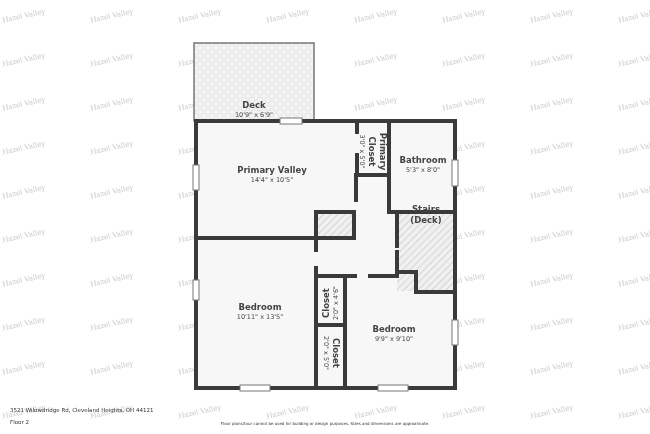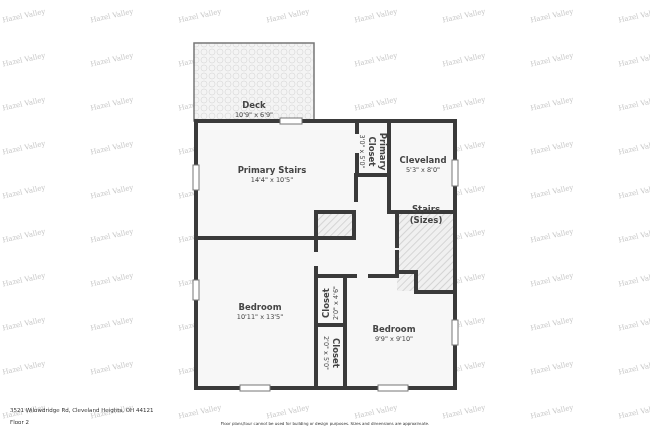--- a/index.html
+++ b/index.html
@@ -145,35 +145,35 @@
     <rect x="378" y="385" width="30" height="6"></rect>
     <rect x="280" y="118" width="22" height="6"></rect>
   </g>
 </svg>
 
 <div class="lbl" style="left:214px;top:72px;width:80px;margin-top:28px;">
   <span class="n">Deck</span>
   <span class="d">10'9" x 6'9"</span>
 </div>
 <div class="lbl" style="left:222px;top:165px;width:100px;">
-  <span class="n">Primary Stairs</span>
+  <span class="n">Primary Valley</span>
   <span class="d">14'4" x 10'5"</span>
 </div>
 <div class="lbl rot" style="left:344px;top:136px;width:56px;">
   <span class="n">Primary</span>
   <span class="n">Closet</span>
   <span class="d">3'0" x 5'0"</span>
 </div>
 <div class="lbl" style="left:393px;top:155px;width:60px;">
-  <span class="n">Cleveland</span>
+  <span class="n">Bathroom</span>
   <span class="d">5'3" x 8'0"</span>
 </div>
 <div class="lbl" style="left:398px;top:204px;width:56px;">
   <span class="n">Stairs</span>
-  <span class="n">(Sizes)</span>
+  <span class="n">(Deck)</span>
 </div>
 <div class="lbl" style="left:220px;top:302px;width:80px;">
   <span class="n">Bedroom</span>
   <span class="d">10'11" x 13'5"</span>
 </div>
 <div class="lbl" style="left:303px;top:293px;width:55px;transform:rotate(-90deg);">
   <span class="n">Closet</span>
   <span class="d">2'0" x 4'6"</span>
 </div>
 <div class="lbl rot" style="left:303px;top:343px;width:55px;">

